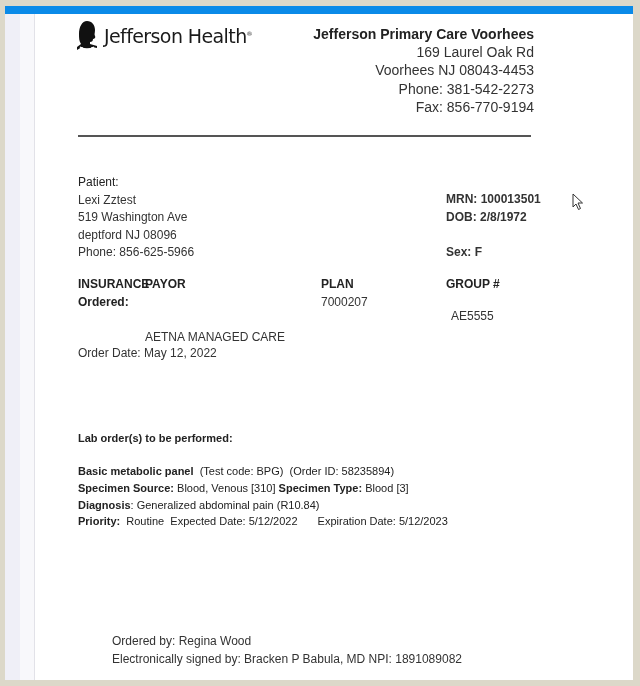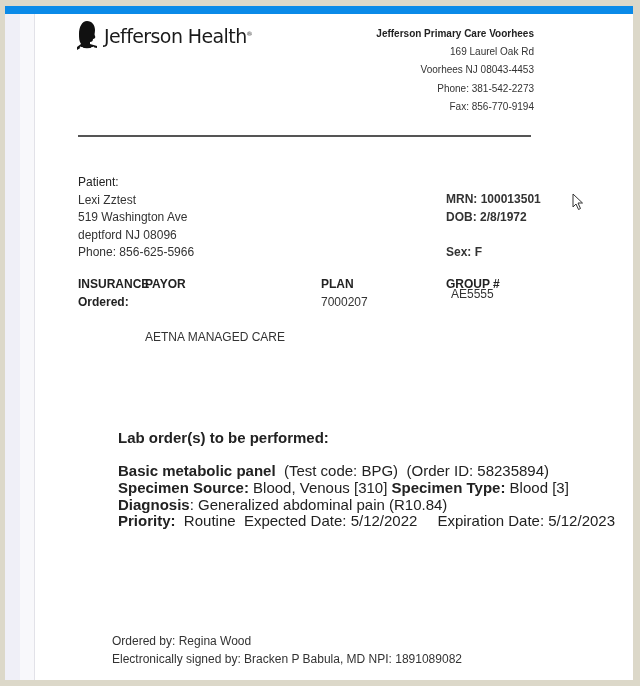--- a/index.html
+++ b/index.html
@@ -33,29 +33,29 @@
   .abs { position: absolute; white-space: nowrap; }
   .logo {
     left: 40px; top: 6px; display: flex; align-items: center; gap: 6px;
   }
   .logo-text {
     font-family: "DejaVu Sans", sans-serif; font-size: 19px; font-weight: normal;
     color: #1a1a1a; letter-spacing: -0.6px;
   }
   .logo-text sup { font-size: 6px; }
   .clinic {
-    right: 99px; top: 11px; text-align: right; font-size: 10px; line-height: 18.2px; color: #333;
+    right: 99px; top: 11px; text-align: right; font-size: 14px; line-height: 18.2px; color: #333;
   }
   .clinic .name { font-weight: bold; color: #222; }
   .rule {
     left: 42px; top: 121px; width: 453px; height: 0; border-top: 2px solid #555;
   }
   .txt { font-size: 12px; color: #333; line-height: 17.5px; }
   .bold { font-weight: bold; color: #222; }
-  .lab { font-size: 15px; color: #222; line-height: 16.8px; margin-left: 40px; }
+  .lab { font-size: 11px; color: #222; line-height: 16.8px; }
   .cursor { left: 536px; top: 179px; }
 </style>
 </head>
 <body>
 
 <div class="frame">
   <div class="topbar"></div>
   <div class="gutter1"></div>
   <div class="gutter2"></div>
 
@@ -95,22 +95,23 @@
     </div>
 
     <div class="abs txt bold" style="left:42px; top:262px;">INSURANCE</div>
     <div class="abs txt bold" style="left:109px; top:262px;">PAYOR</div>
     <div class="abs txt bold" style="left:285px; top:262px;">PLAN</div>
     <div class="abs txt bold" style="left:410px; top:262px;">GROUP #</div>
 
     <div class="abs txt bold" style="left:42px; top:280px;">Ordered:</div>
     <div class="abs txt" style="left:109px; top:280px;margin-top:35px;">AETNA MANAGED CARE</div>
     <div class="abs txt" style="left:285px; top:280px;">7000207</div>
-    <div class="abs txt" style="left:415px; top:272px;">AE5555</div>
+    <div class="abs txt" style="left:415px; top:294px;">AE5555</div>
 
+    <div class="abs txt" style="left:42px; top:331px;">Order Date:  May 12, 2022</div>
 
     <div class="abs lab bold" style="left:42px; top:416px;">Lab order(s) to be performed:</div>
 
     <div class="abs lab" style="left:42px; top:449px;">
       <div>
         <span class="bold">Basic metabolic panel</span>&nbsp;&nbsp;<span>(Test code: BPG)</span>&nbsp;&nbsp;<span>(Order ID: 58235894)</span>
       </div>
       <div>
         <span class="bold">Specimen Source:</span>
         <span>Blood, Venous [310]</span>

